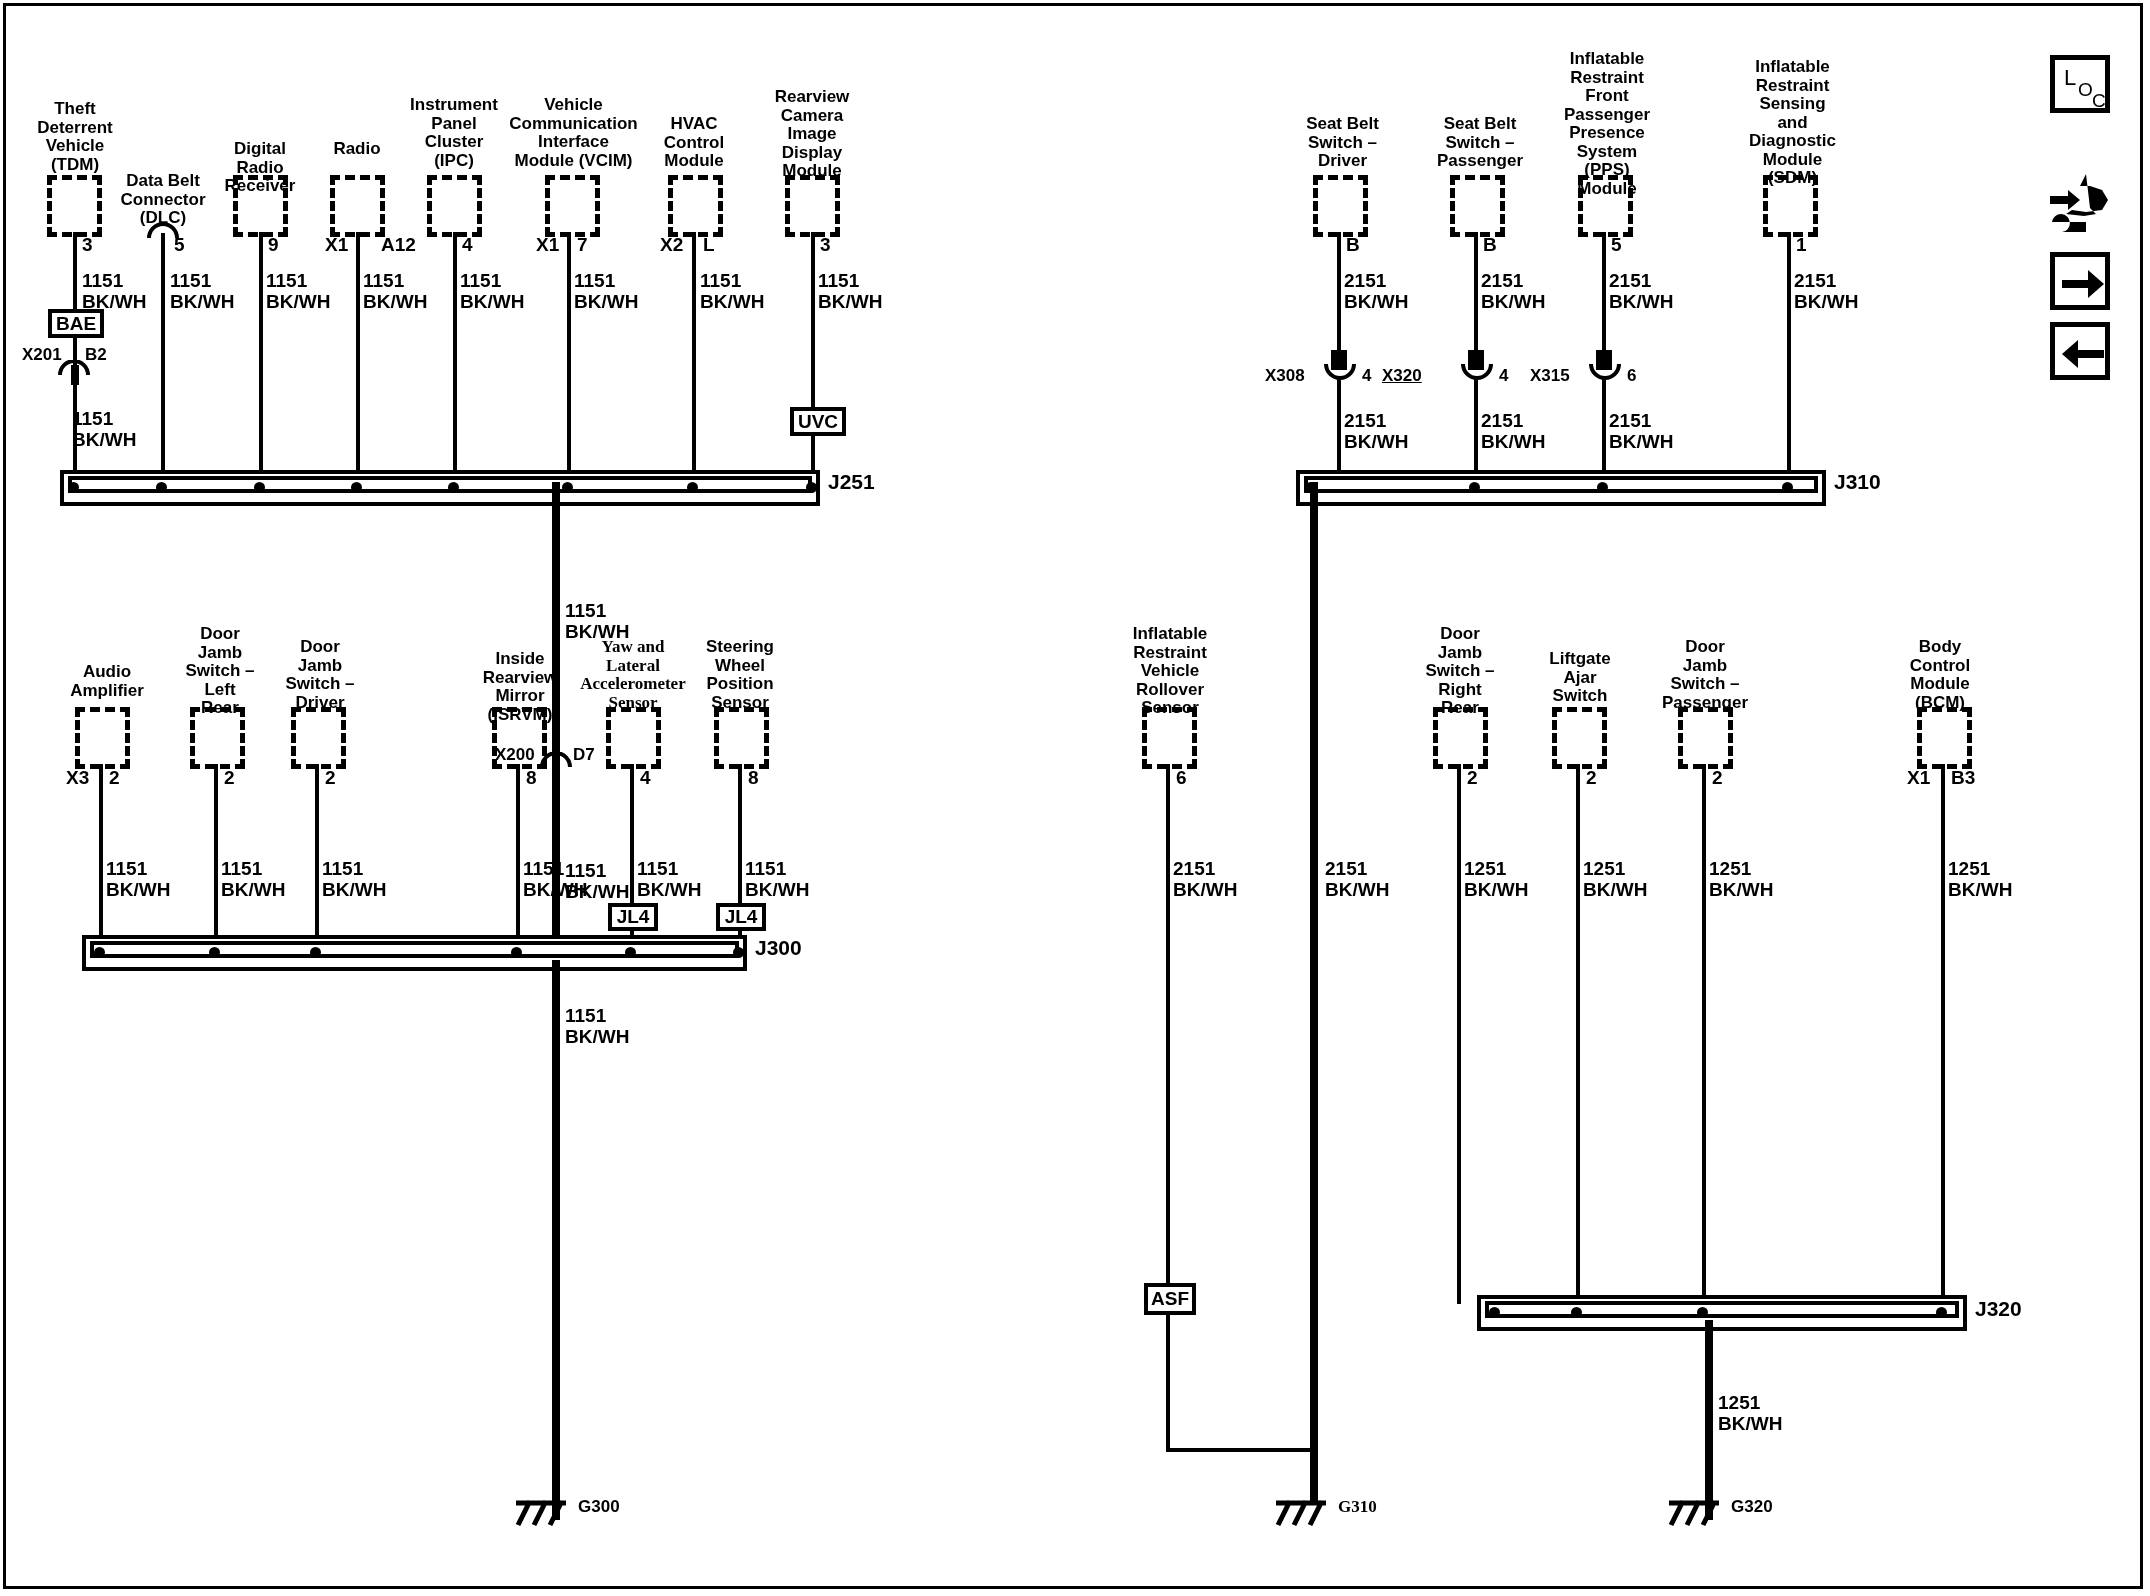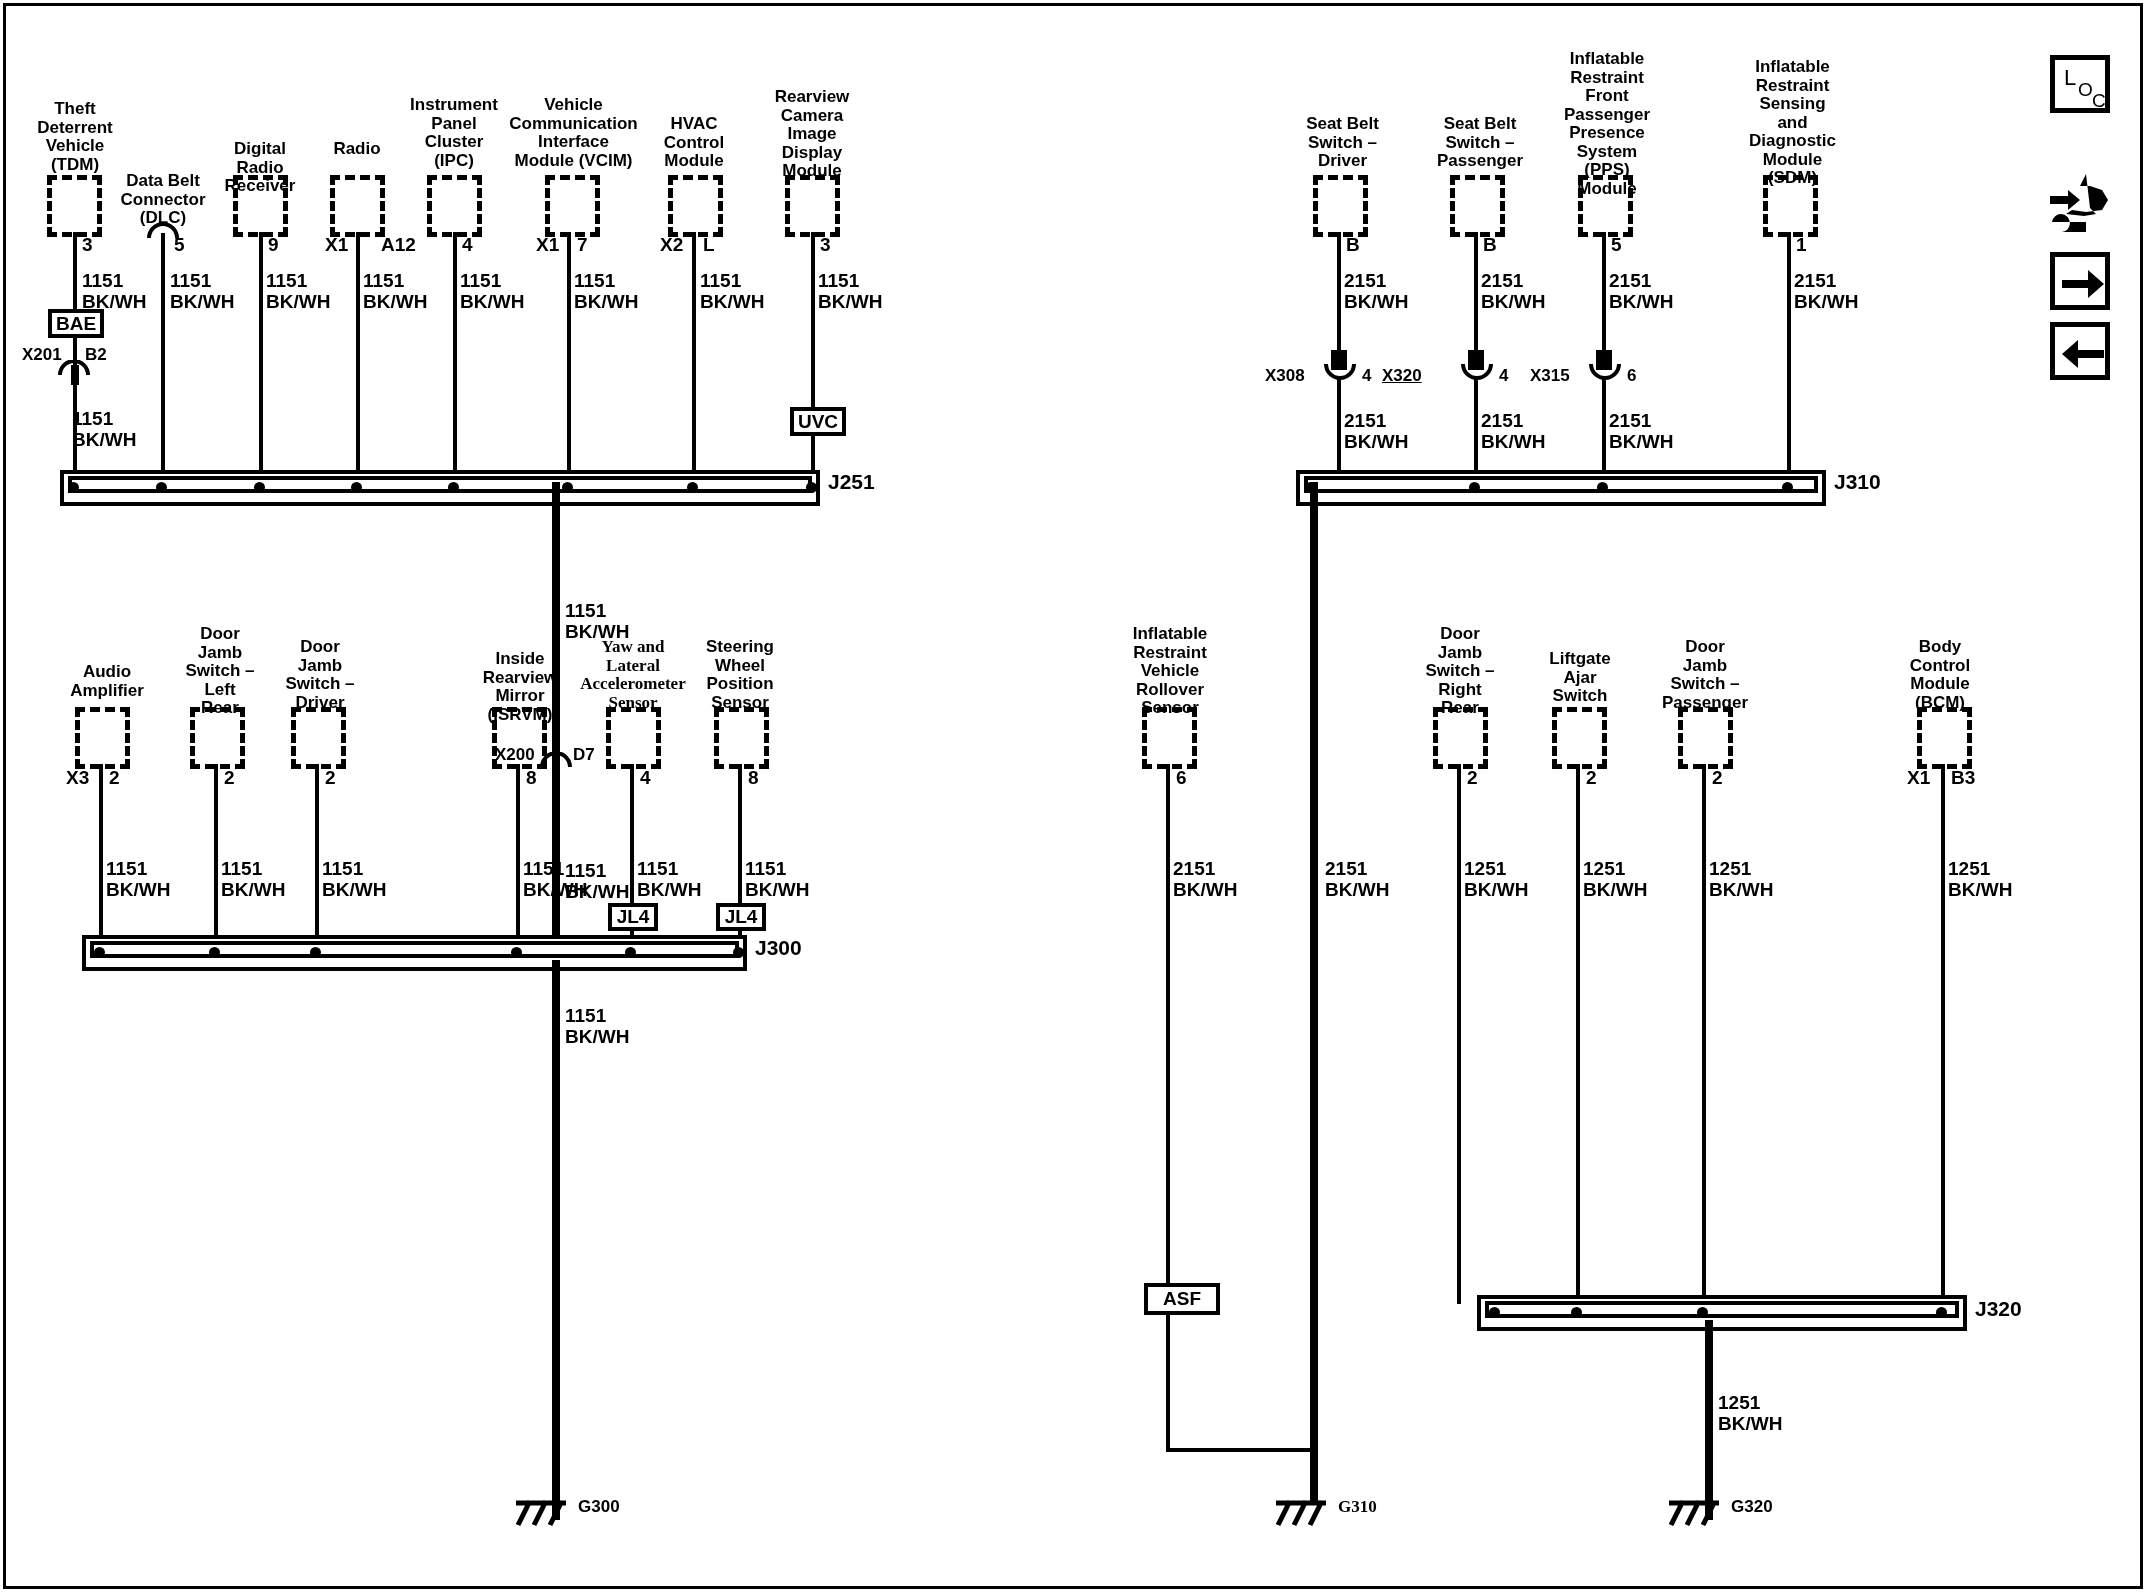--- a/index.html
+++ b/index.html
@@ -327,21 +327,21 @@
   <div class="clabel" style="left:1110px;top:625px;width:120px;">Inflatable
 Restraint
 Vehicle
 Rollover
 Sensor</div>
   <div class="dbox" style="left:1142px;top:707px;width:55px;height:62px;"></div>
   <div class="vw" style="left:1166px;top:764px;height:540px;"></div>
   <div class="pin" style="left:1176px;top:768px;">6</div>
   <div class="wire" style="left:1173px;top:858px;">2151
 BK/WH</div>
-  <div class="tag" style="left:1144px;top:1283px;width:76px;height:32px;">ASF</div>
+  <div class="tag" style="left:1144px;top:1283px;width:52px;height:32px;">ASF</div>
   <div class="vw" style="left:1166px;top:1312px;height:140px;"></div>
   <div class="hw" style="left:1166px;top:1448px;width:150px;"></div>
 
   <div class="vw" style="left:1310px;top:482px;width:8px;height:1020px;"></div>
   <div class="wire" style="left:1325px;top:858px;">2151
 BK/WH</div>
   <svg class="lay" style="left:1272px;top:1495px;" width="62" height="34">
     <path d="M6,30 L18,6 M22,30 L34,6 M38,30 L50,6 M4,8 L54,8" stroke="#000" stroke-width="5" fill="none"></path>
   </svg>
   <div class="conn" style="left:1338px;top:1497px;font-family:Liberation Serif, serif;">G310</div>

